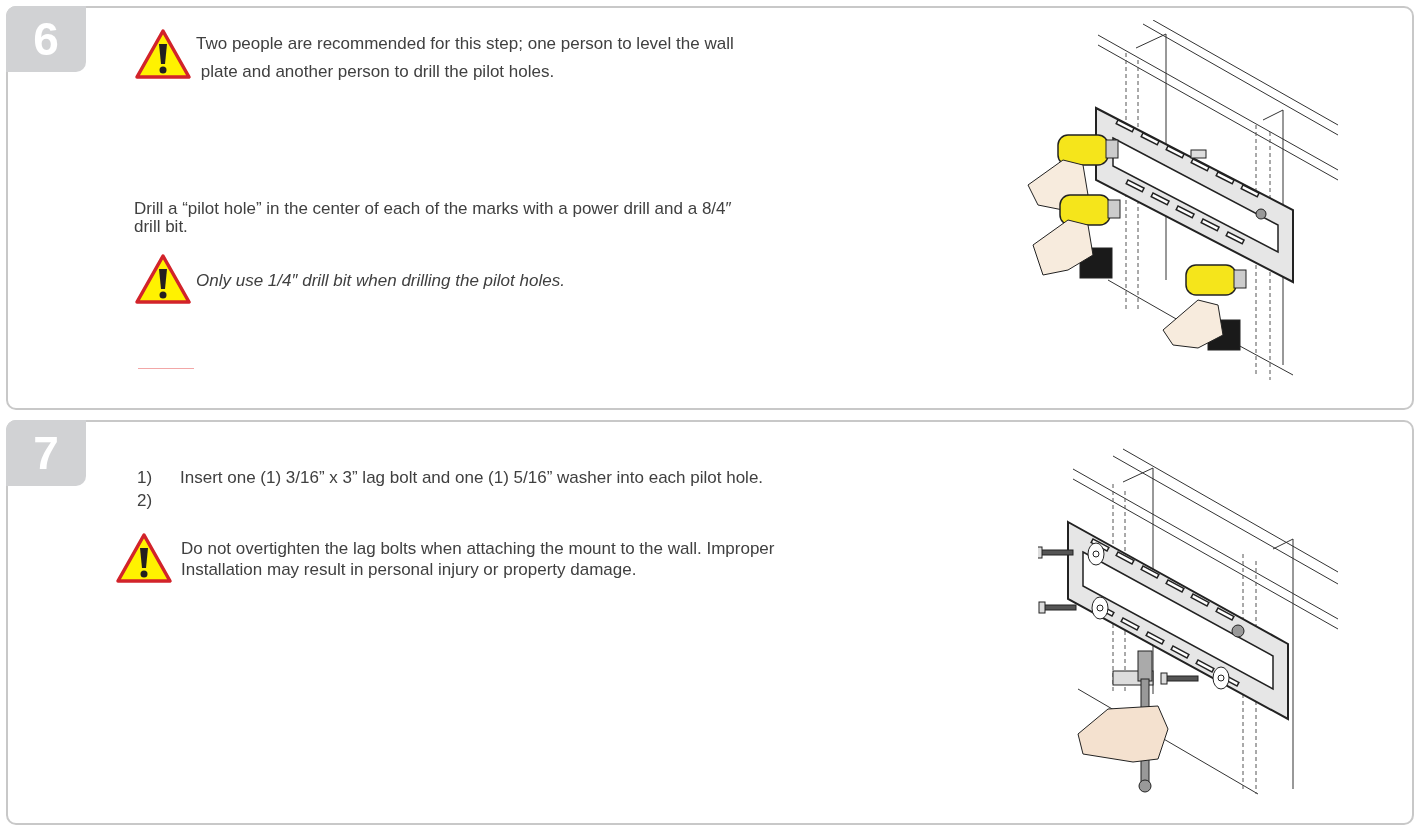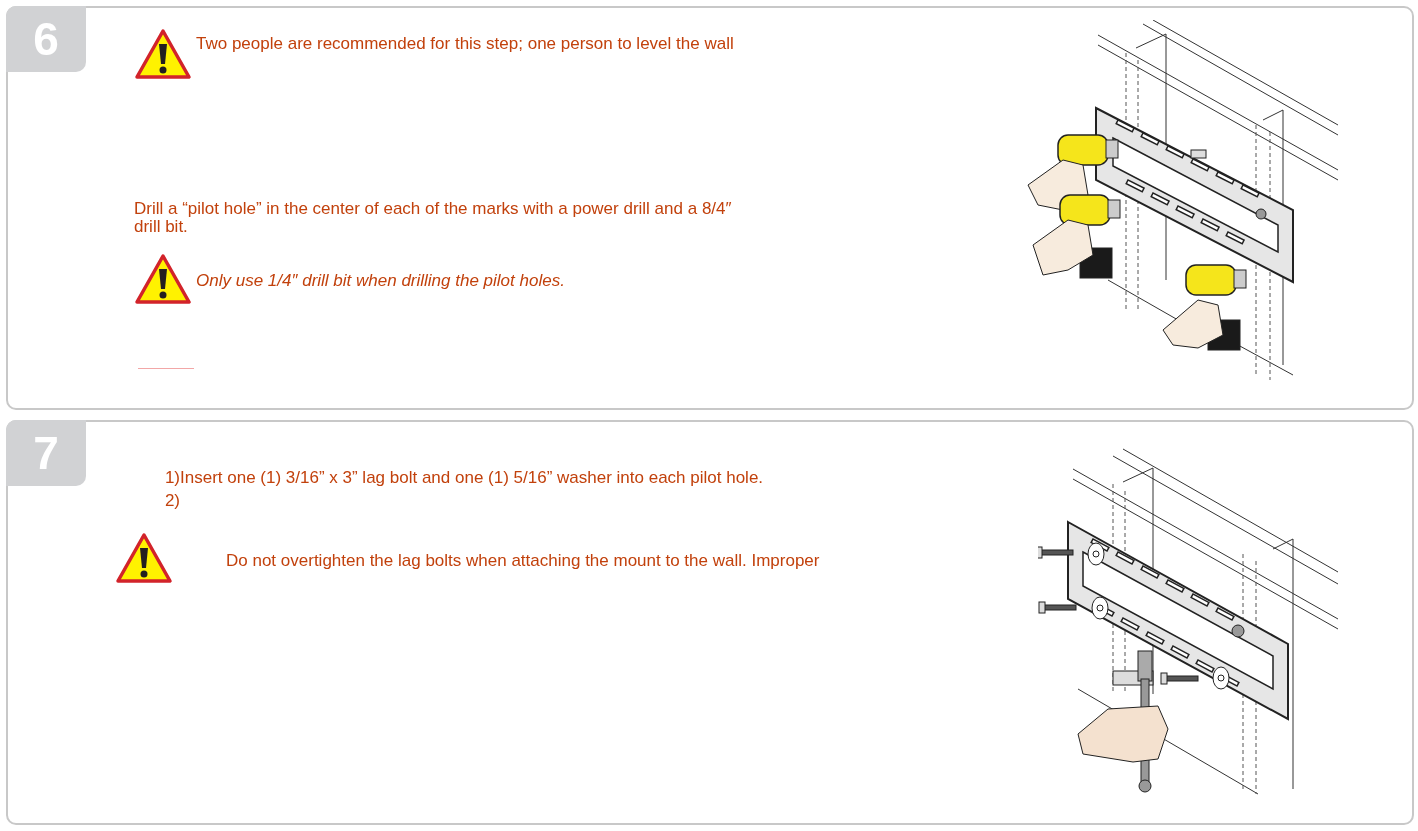--- a/index.html
+++ b/index.html
@@ -5,40 +5,41 @@
     html, body { margin: 0; padding: 0; background: #ffffff; }
     body { width: 1418px; height: 831px; position: relative; overflow: hidden;
            font-family: "Liberation Sans", sans-serif; color: #231f20; }
     .panel { position: absolute; border: 2px solid #c8c8c8; border-radius: 10px; background: #fff; box-sizing: border-box; }
     .panel-6 { left: 6px; top: 6px; width: 1408px; height: 404px; }
     .panel-7 { left: 6px; top: 420px; width: 1408px; height: 405px; }
     .step-badge { position: absolute; left: -2px; top: -2px; width: 80px; height: 66px;
                   background: #d1d2d4; border-radius: 10px 0 10px 0;
                   color: #ffffff; font-weight: bold; font-size: 46px;
                   display: flex; align-items: center; justify-content: center; }
-    .text { position: absolute; font-size: 17px; line-height: 23px; color: #c2410c; white-space: nowrap; text-align: right; }
+    .text { position: absolute; font-size: 17px; line-height: 23px; color: #404040; white-space: nowrap; }
     .warn { position: absolute; width: 58px; height: 52px; }
     .redline { position: absolute; left: 130px; top: 360px; width: 56px; height: 1px; background: #f2a7a7; }
     .illus { position: absolute; }
     ol.steps { list-style: none; margin: 0; padding: 0; }
     ol.steps li { display: flex; }
     ol.steps li .num { width: 43px; }
   </style>
 </head>
 <body>
 
 <div class="panel panel-6">
   <div class="step-badge">6</div>
 
   <svg class="warn" style="left:126px;top:20px;" viewBox="0 0 58 52">
     <polygon points="29,3 55,49 3,49" fill="#fff200" stroke="#d2232a" stroke-width="3.5" stroke-linejoin="round"></polygon>
     <path d="M25,16 L33,16 L31,36 L27,36 Z" fill="#231f20"></path>
     <circle cx="29" cy="42" r="3.5" fill="#231f20"></circle>
   </svg>
   <div class="text" style="left:188px;top:24px;">Two people are recommended for this step; one person to level the wall</div>
+  <div class="text" style="left:188px;top:52px;white-space:pre;"> plate and another person to drill the pilot holes.</div>
 
   <div class="text" style="left:126px;top:189px;">Drill a “pilot hole” in the center of each of the marks with a power drill and a 8/4″</div>
   <div class="text" style="left:126px;top:207px;">drill bit.</div>
 
   <svg class="warn" style="left:126px;top:245px;" viewBox="0 0 58 52">
     <polygon points="29,3 55,49 3,49" fill="#fff200" stroke="#d2232a" stroke-width="3.5" stroke-linejoin="round"></polygon>
     <path d="M25,16 L33,16 L31,36 L27,36 Z" fill="#231f20"></path>
     <circle cx="29" cy="42" r="3.5" fill="#231f20"></circle>
   </svg>
   <div class="text" style="left:188px;top:261px;font-style:italic;">Only use 1/4″ drill bit when drilling the pilot holes.</div>
@@ -116,21 +117,22 @@
     <li>
       <span class="num">2)</span>
     </li>
   </ol>
 
   <svg class="warn" style="left:107px;top:110px;" viewBox="0 0 58 52">
     <polygon points="29,3 55,49 3,49" fill="#fff200" stroke="#d2232a" stroke-width="3.5" stroke-linejoin="round"></polygon>
     <path d="M25,16 L33,16 L31,36 L27,36 Z" fill="#231f20"></path>
     <circle cx="29" cy="42" r="3.5" fill="#231f20"></circle>
   </svg>
-  <div class="text" style="left:173px;top:127px;margin-left:45px;">Do not overtighten the lag bolts when attaching the mount to the wall. Improper</div>
+  <div class="text" style="left:173px;top:115px;">Do not overtighten the lag bolts when attaching the mount to the wall. Improper</div>
+  <div class="text" style="left:173px;top:136px;">Installation may result in personal injury or property damage.</div>
 
   <svg class="illus" style="left:1030px;top:22px;" width="310" height="370" viewBox="0 0 310 370">
     <g stroke="#333" stroke-width="1" fill="none">
       <line x1="75" y1="12" x2="300" y2="140"></line>
       <line x1="85" y1="5" x2="300" y2="128"></line>
       <line x1="35" y1="25" x2="300" y2="175"></line>
       <line x1="35" y1="35" x2="300" y2="185"></line>
       <line x1="85" y1="38" x2="115" y2="24"></line>
       <line x1="115" y1="24" x2="115" y2="250"></line>
       <line x1="235" y1="105" x2="255" y2="95"></line>

